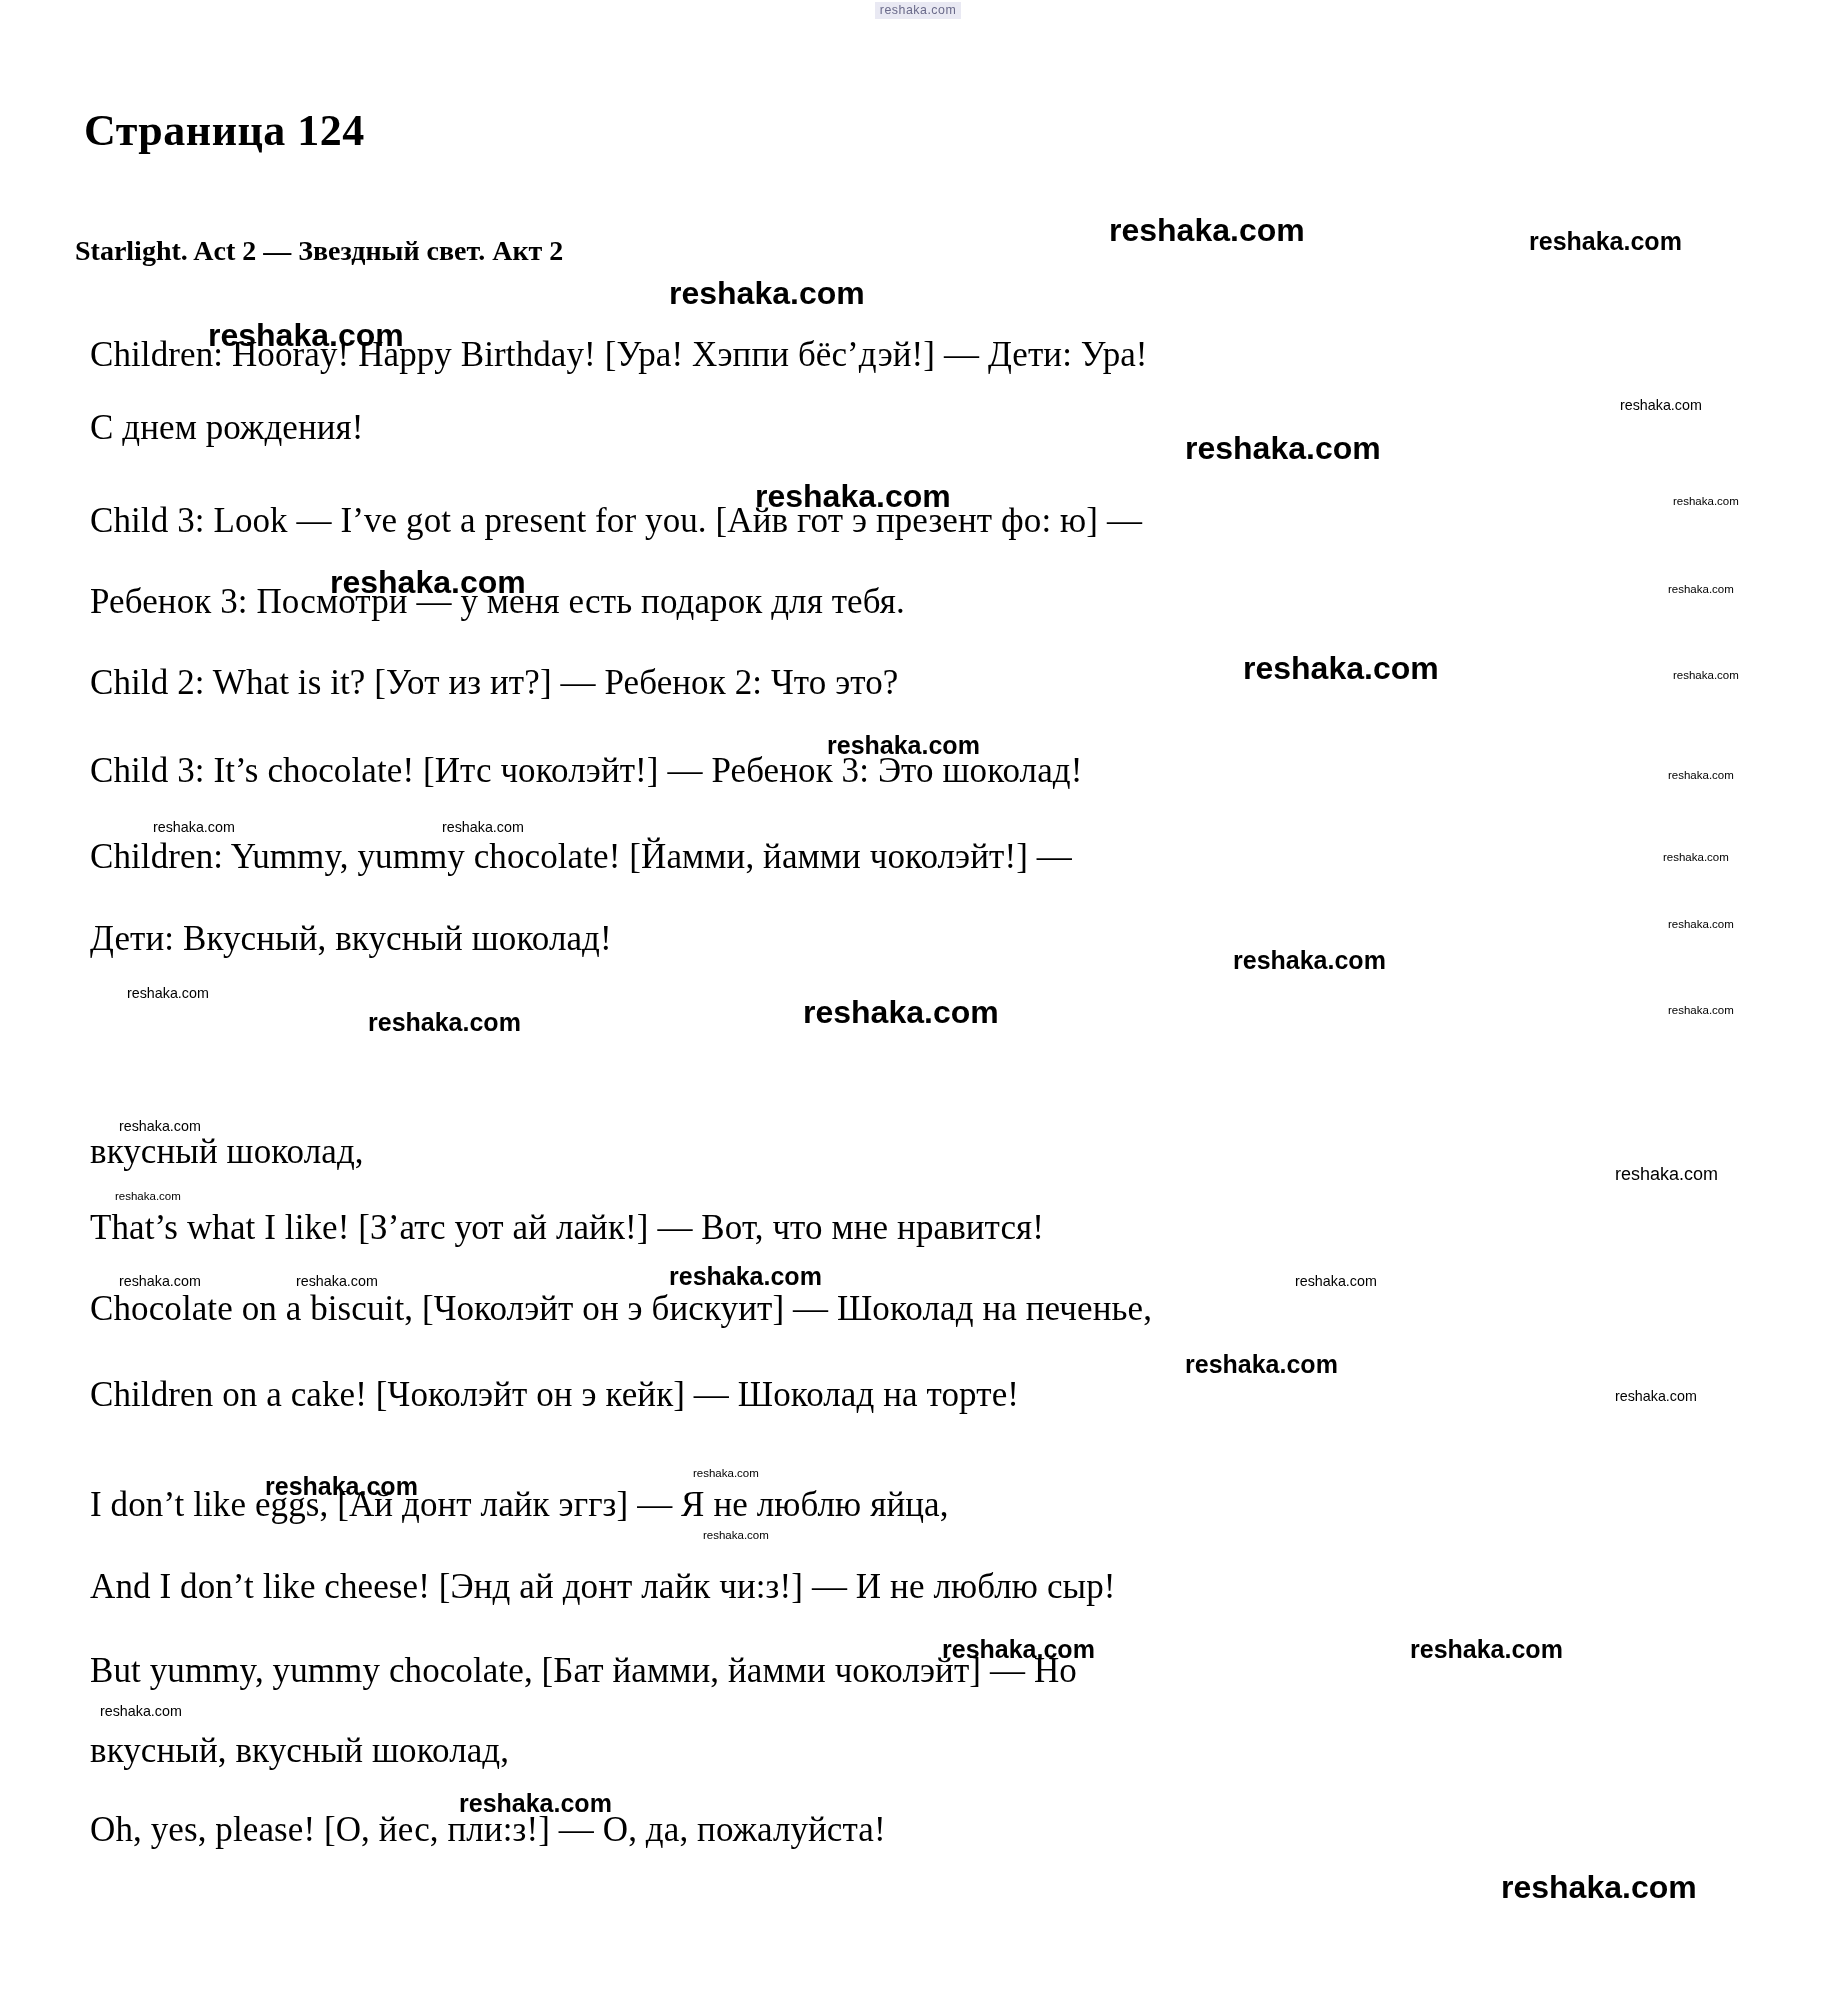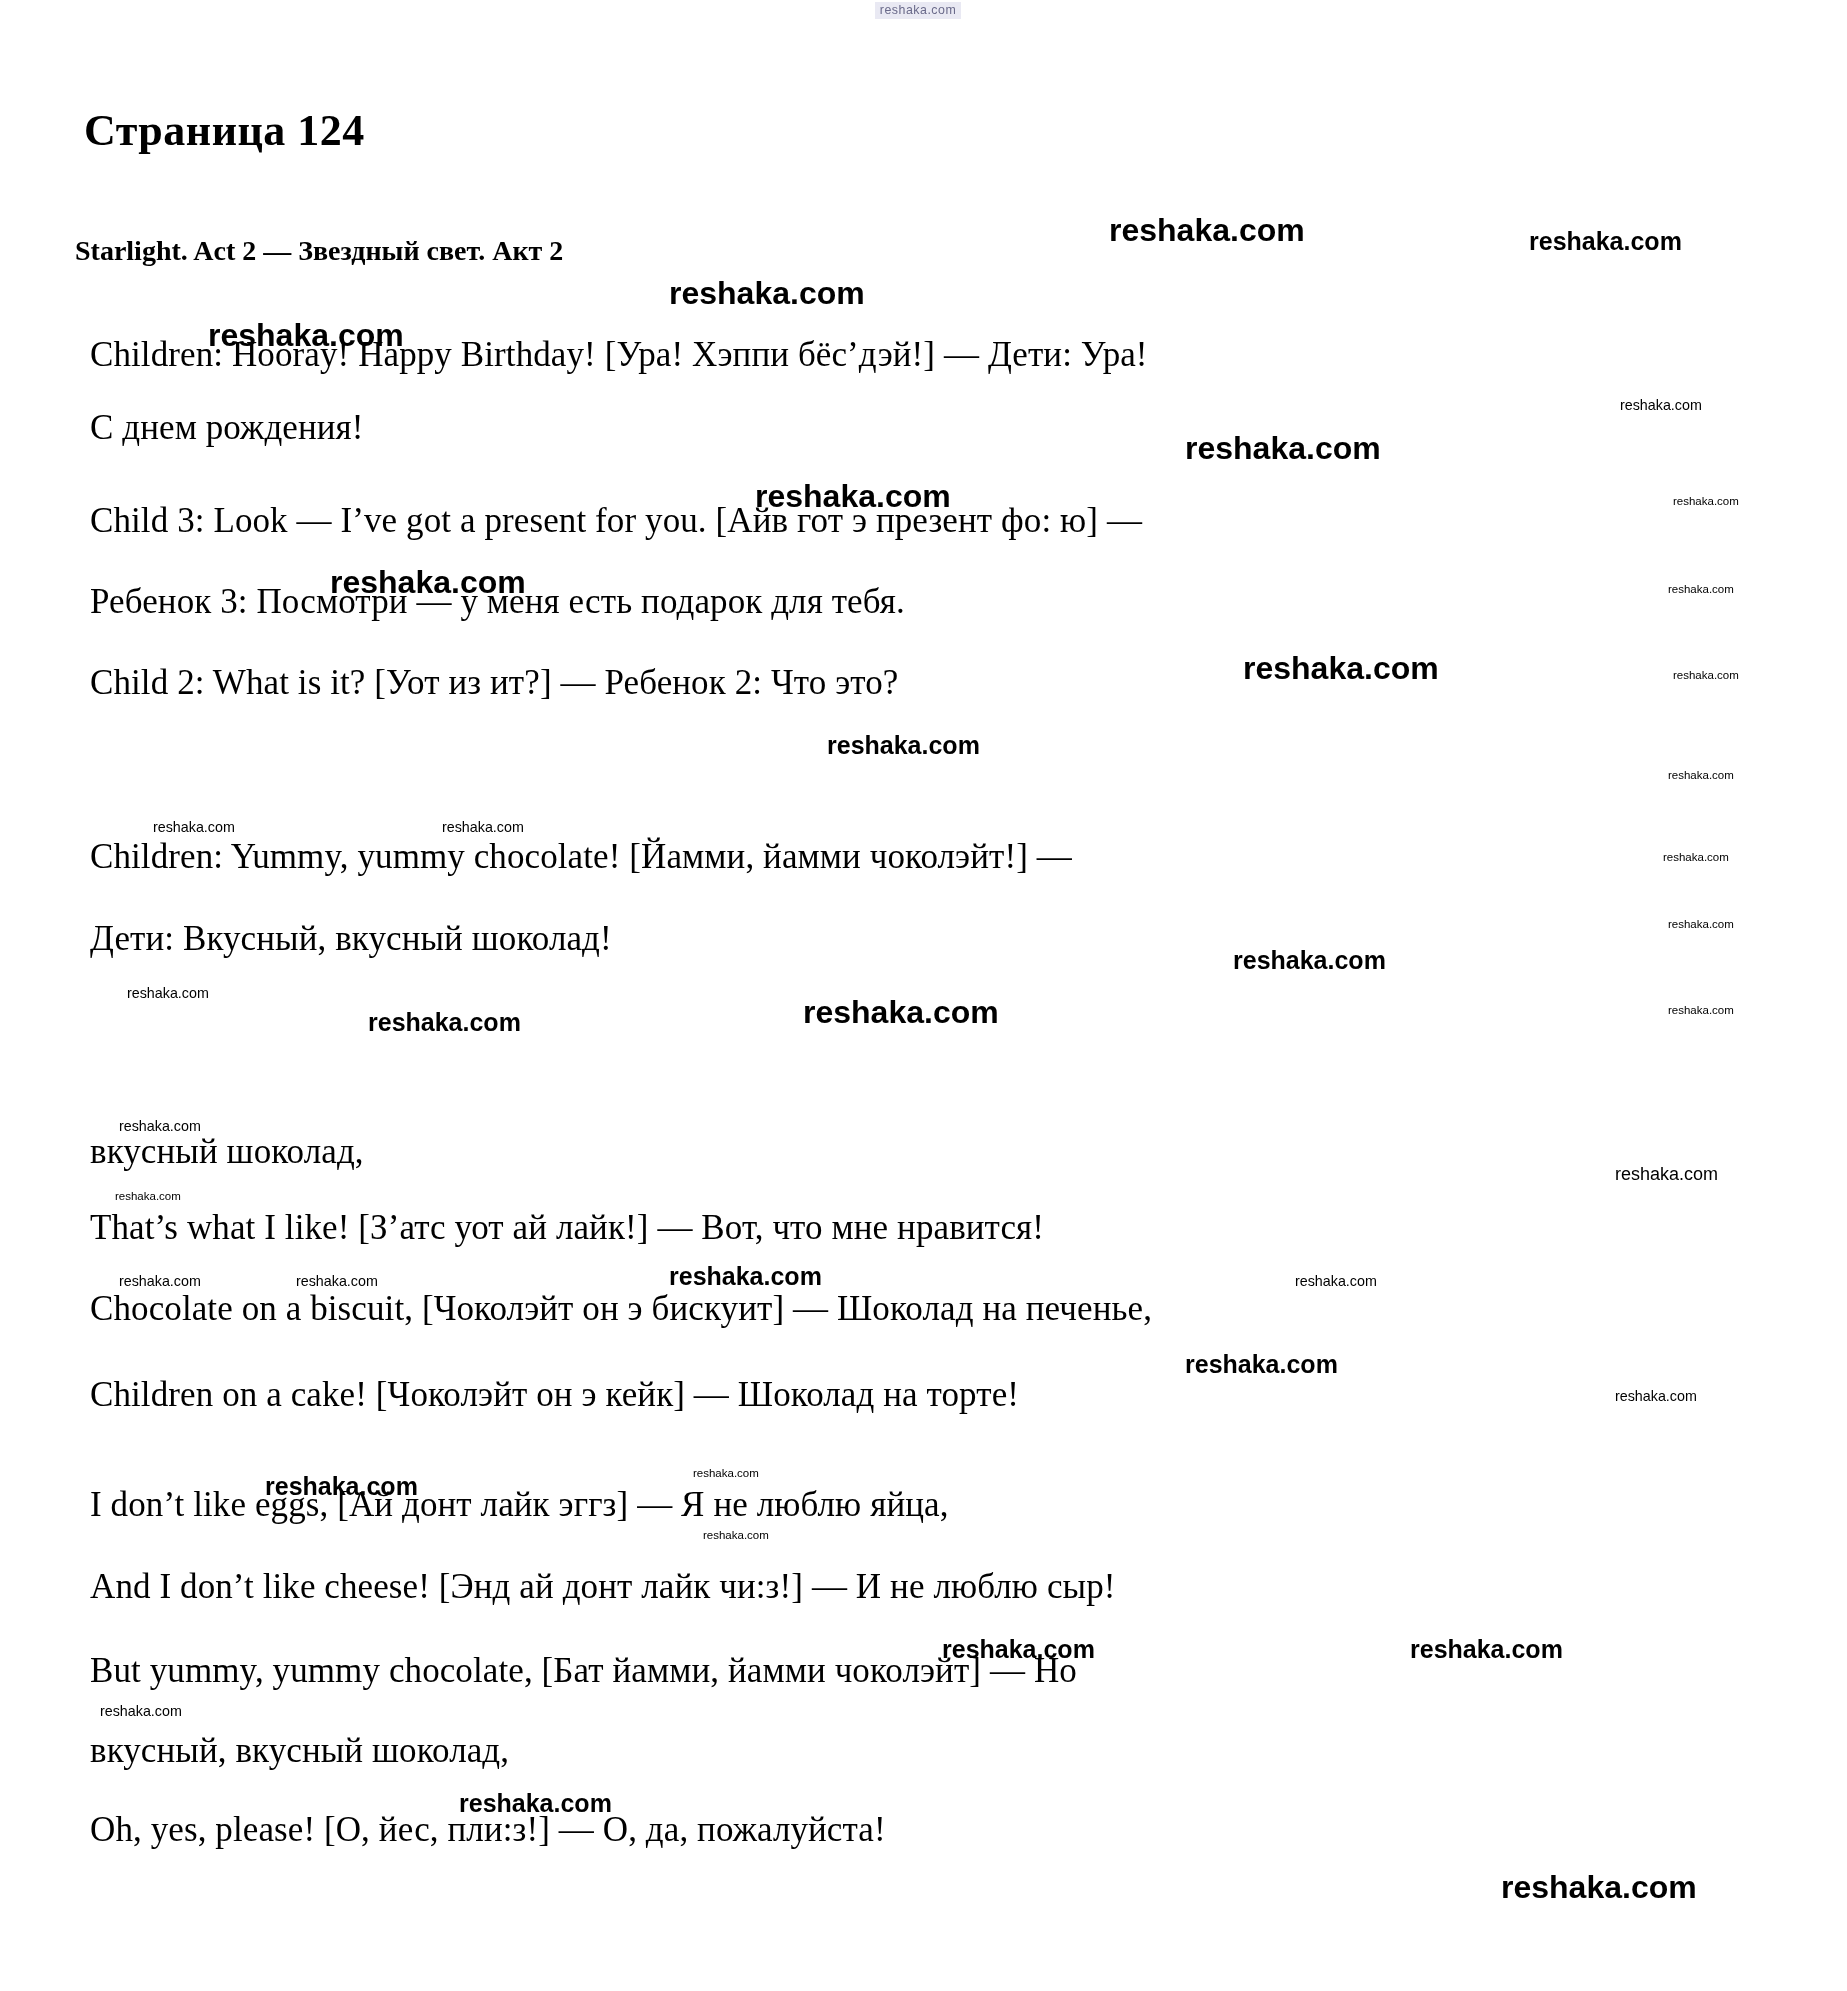--- a/index.html
+++ b/index.html
@@ -85,20 +85,21 @@
 
   <h1 class="page-title">Страница 124</h1>
 
   <h2 class="act-title">Starlight. Act 2 — Звездный свет. Акт 2</h2>
 
   <div class="line" style="top:336px">Children: Hooray! Happy Birthday! [Ура! Хэппи бёс’дэй!] — Дети: Ура!</div>
   <div class="line" style="top:409px">С днем рождения!</div>
   <div class="line" style="top:502px">Child 3: Look — I’ve got a present for you. [Айв гот э презент фо: ю] —</div>
   <div class="line" style="top:583px">Ребенок 3: Посмотри — у меня есть подарок для тебя.</div>
   <div class="line" style="top:664px">Child 2: What is it? [Уот из ит?] — Ребенок 2: Что это?</div>
+  <div class="line" style="top:752px">Child 3: It’s chocolate! [Итс чоколэйт!] — Ребенок 3: Это шоколад!</div>
   <div class="line" style="top:838px">Children: Yummy, yummy chocolate! [Йамми, йамми чоколэйт!] —</div>
   <div class="line" style="top:920px">Дети: Вкусный, вкусный шоколад!</div>
   <div class="line" style="top:1133px">вкусный шоколад,</div>
   <div class="line" style="top:1209px">That’s what I like! [З’атс уот ай лайк!] — Вот, что мне нравится!</div>
   <div class="line" style="top:1290px">Chocolate on a biscuit, [Чоколэйт он э бискуит] — Шоколад на печенье,</div>
   <div class="line" style="top:1376px">Children on a cake! [Чоколэйт он э кейк] — Шоколад на торте!</div>
   <div class="line" style="top:1486px">I don’t like eggs, [Ай донт лайк эггз] — Я не люблю яйца,</div>
   <div class="line" style="top:1568px">And I don’t like cheese! [Энд ай донт лайк чи:з!] — И не люблю сыр!</div>
   <div class="line" style="top:1652px">But yummy, yummy chocolate, [Бат йамми, йамми чоколэйт] — Но</div>
   <div class="line" style="top:1732px">вкусный, вкусный шоколад,</div>

